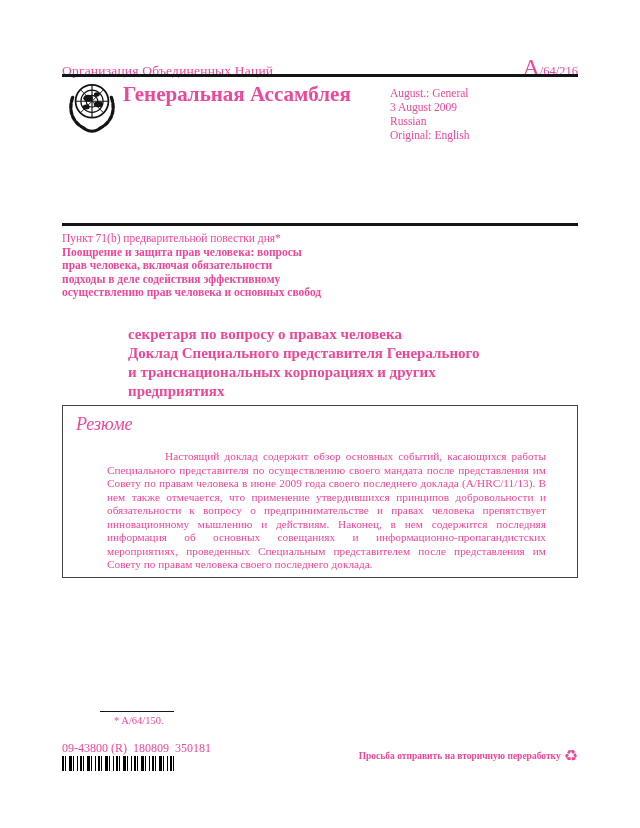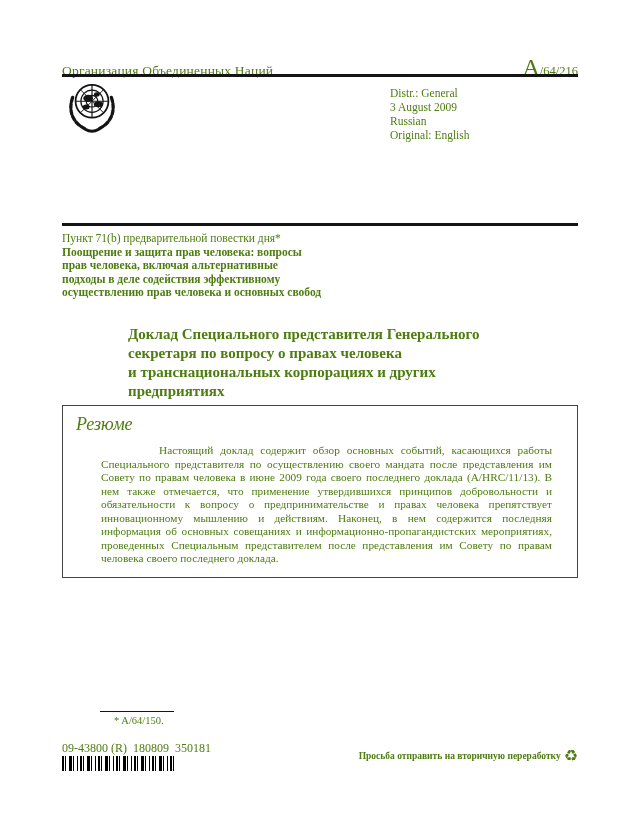--- a/index.html
+++ b/index.html
@@ -1,18 +1,18 @@
 <!DOCTYPE html>
 <html><head>
 <meta charset="utf-8">
 <style>
   html,body{margin:0;padding:0;background:#ffffff;}
   .page{
     position:relative;width:640px;height:828px;background:#ffffff;
-    font-family:"Liberation Serif", serif;color:#4d7c0f;overflow:hidden;
+    font-family:"Liberation Serif", serif;color:#ec4899;overflow:hidden;
   }
   
   .masthead{
     position:absolute;left:62px;right:62px;top:54px;
     display:flex;justify-content:space-between;align-items:baseline;
   }
   .org-name{font-size:13.5px;letter-spacing:.2px;}
   .docsym{white-space:nowrap;}
   .docsym .big-a{font-size:24px;}
   .docsym .sym-rest{font-size:12.5px;}
@@ -28,21 +28,21 @@
   .session .b{font-weight:bold;}
   
   .title-block{position:absolute;left:128px;top:325px;font-size:15px;font-weight:bold;line-height:19px;}
   
   .summary-box{
     position:absolute;left:62px;top:405px;width:514px;height:171px;
     border:1px solid #444;background:#ffffff;
   }
   .summary-head{position:absolute;left:13px;top:8px;font-style:italic;font-size:18px;}
   .summary-body{
-    position:absolute;left:28px;right:15px;top:28px;margin:10px;
+    position:absolute;left:28px;right:15px;top:28px;margin:16px;
     font-size:11.3px;line-height:13.5px;text-align:justify;text-indent:58px;
   }
   
   .footnote-rule{position:absolute;left:100px;top:711px;width:74px;height:1px;background:#141414;}
   .footnote{position:absolute;left:114px;top:715px;font-size:10.5px;}
   
   .print-code{
     position:absolute;left:62px;top:741px;font-size:12px;
     display:inline-flex;gap:6px;white-space:nowrap;
   }
@@ -89,41 +89,42 @@
         <ellipse cx="35" cy="17" rx="3" ry="2.2"></ellipse>
       </g>
       <g stroke="#141414" fill="none" stroke-linecap="round">
         <path d="M10,20 C5,34 10,47 24,53" stroke-width="3.4" stroke-dasharray="4.5 2.2"></path>
         <path d="M50,20 C55,34 50,47 36,53" stroke-width="3.4" stroke-dasharray="4.5 2.2"></path>
         <path d="M23,53 C28,56 32,56 37,53" stroke-width="3"></path>
       </g>
     </svg>
   </div>
 
+  <div class="body-name">Генеральная Ассамблея</div>
 
   <div class="distr">
-    <div>Distr.: General</div>
+    <div>August.: General</div>
     <div>3 August 2009</div>
     <div>Russian</div>
     <div>Original: English</div>
   </div>
 
   <div class="rule rule-2"></div>
 
   <div class="session">
     <div>Пункт 71(b) предварительной повестки дня*</div>
     <div class="b">Поощрение и защита прав человека: вопросы</div>
-    <div class="b">прав человека, включая альтернативные</div>
+    <div class="b">прав человека, включая обязательности</div>
     <div class="b">подходы в деле содействия эффективному</div>
     <div class="b">осуществлению прав человека и основных свобод</div>
   </div>
 
   <div class="title-block">
+    <div>секретаря по вопросу о правах человека</div>
     <div>Доклад Специального представителя Генерального</div>
-    <div>секретаря по вопросу о правах человека</div>
     <div>и транснациональных корпорациях и других</div>
     <div>предприятиях</div>
   </div>
 
   <div class="summary-box">
     <div class="summary-head">Резюме</div>
     <p class="summary-body">Настоящий доклад содержит обзор основных событий, касающихся работы Специального представителя по осуществлению своего мандата после представления им Совету по правам человека в июне 2009 года своего последнего доклада (A/HRC/11/13). В нем также отмечается, что применение утвердившихся принципов добровольности и обязательности к вопросу о предпринимательстве и правах человека препятствует инновационному мышлению и действиям. Наконец, в нем содержится последняя информация об основных совещаниях и информационно-пропагандистских мероприятиях, проведенных Специальным представителем после представления им Совету по правам человека своего последнего доклада.</p>
   </div>
 
   <div class="footnote-rule"></div>

